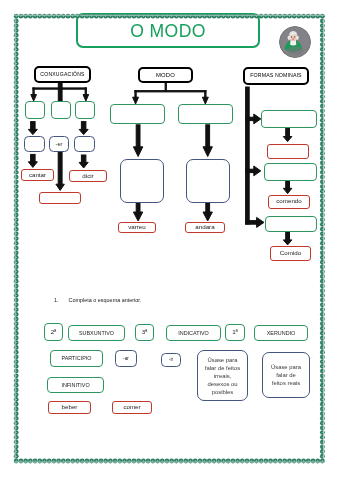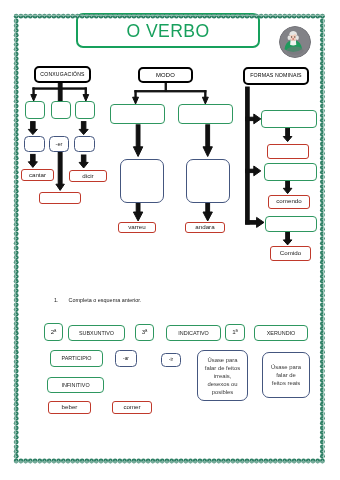--- a/index.html
+++ b/index.html
@@ -1620,21 +1620,21 @@
         <path d="M15.2 454.368085106383 L15.2 458.16808510638293" stroke="#ffffff" stroke-width="0.75" opacity="0.9"></path>
       </g>
       <g>
         <circle cx="322.4" cy="456.26808510638296" r="2.42" fill="#2d7f64"></circle>
         <circle cx="322.15" cy="456.26808510638296" r="0.42" fill="#ffffff"></circle>
         <path d="M323.4 458.16808510638293 L323.4 454.368085106383" stroke="#ffffff" stroke-width="0.75" opacity="0.9"></path>
       </g>
     </svg>
 
   <div class="title-box">
-    <span class="title-text">O VERBO</span>
+    <span class="title-text">O MODO</span>
   </div>
 
   <div class="avatar">
     <svg viewBox="0 0 32 32" width="32" height="32">
       <circle cx="16" cy="16" r="15.6" fill="#828287"></circle>
       <circle cx="16" cy="16" r="15.6" fill="none" stroke="#6e6e74" stroke-width="0.9"></circle>
       <g transform="translate(14.2,12.6) scale(0.76) translate(-16,-12)">
         <path d="M4.5 26 q1.5 -10 8.5 -11.5 q1.5 3 3 3 q1.8 0 3.2 -3 q7 1.5 8.5 11.5 q-5.6 3.6 -11.7 3.6 q-6.1 0 -11.5 -3.6z" fill="#1f9a5c"></path>
         <path d="M12.6 13.6 q3.4 3.4 6.8 0 l0.7 6.6 q-4.1 2 -8.2 0z" fill="#f1f1ef"></path>
         <ellipse cx="16" cy="9.7" rx="4.7" ry="5.5" fill="#f1cfbe"></ellipse>

